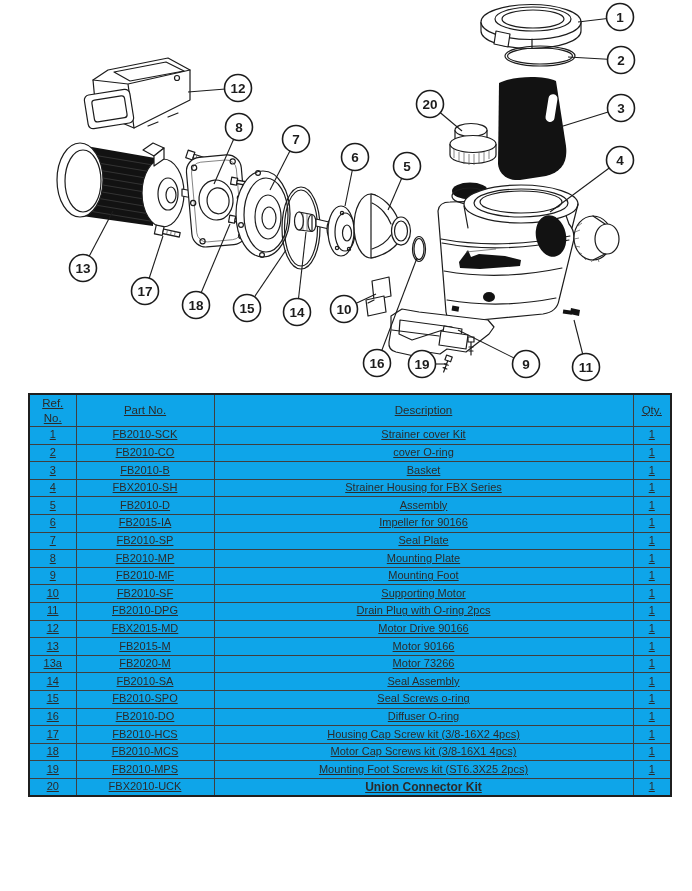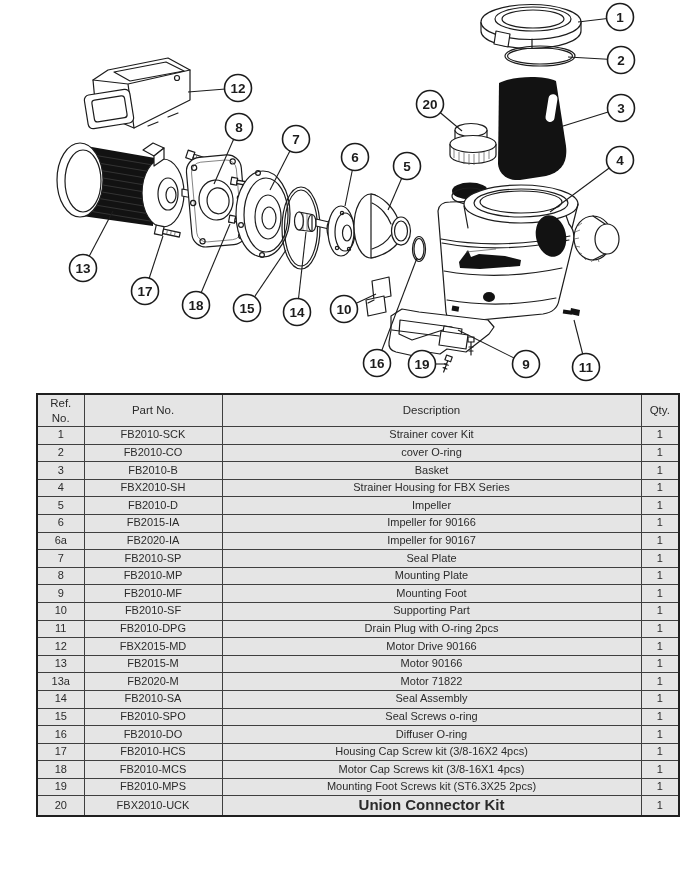--- a/index.html
+++ b/index.html
@@ -10,29 +10,29 @@
   .ln{fill:none;stroke:#1c1c1c;stroke-width:1.2;stroke-linejoin:round;stroke-linecap:round;}
   .wh{fill:#ffffff;stroke:#1c1c1c;stroke-width:1.2;stroke-linejoin:round;}
   .bk{fill:#121212;stroke:none;}
   .thin{fill:none;stroke:#555;stroke-width:0.7;}
   .fin{fill:none;stroke:#3c3c3c;stroke-width:0.8;}
   .callout-circle{fill:#ffffff;stroke:#1c1c1c;stroke-width:1.6;}
   .callout-line{stroke:#1c1c1c;stroke-width:1.1;fill:none;}
   .callout-num{font-family:"Liberation Sans",sans-serif;font-size:13.5px;font-weight:bold;
                fill:#1c1c1c;text-anchor:middle;}
   
-  .parts-table{position:absolute;left:36px;top:393px;width:642px;border-collapse:collapse;
-               table-layout:fixed;background:#e5e5e5;}
+  .parts-table{position:absolute;left:28px;top:393px;width:642px;border-collapse:collapse;
+               table-layout:fixed;background:#0ea5e9;text-decoration:underline;}
   .parts-table th,.parts-table td{border:1px solid #3f3f3f;text-align:center;vertical-align:middle;
                font-size:11px;line-height:1.25;padding:0;overflow:hidden;white-space:nowrap;
                color:#2b2b2b;font-family:"Liberation Sans",sans-serif;}
   .parts-table{border:2px solid #1f1f1f;}
   .parts-table thead th{height:31px;font-weight:normal;font-size:11.5px;}
   .parts-table tbody td{height:16.6px;}
-  .parts-table td.bold{font-weight:bold;font-size:15px;}
+  .parts-table td.bold{font-weight:bold;font-size:12px;}
   col.c-ref{width:47px;} col.c-part{width:138px;} col.c-desc{width:419px;} col.c-qty{width:38px;}
 </style>
 </head>
 <body>
 
 <div class="page">
 
   <div class="diagram-wrap">
     <svg width="692" height="391" viewBox="0 0 692 391" xmlns="http://www.w3.org/2000/svg">
 
@@ -366,57 +366,51 @@
         </tr>
         <tr>
           <td>4</td>
           <td>FBX2010-SH</td>
           <td>Strainer Housing for FBX Series</td>
           <td>1</td>
         </tr>
         <tr>
           <td>5</td>
           <td>FB2010-D</td>
-          <td>Impeller</td>
+          <td>Assembly</td>
           <td>1</td>
         </tr>
         <tr>
           <td>6</td>
           <td>FB2015-IA</td>
           <td>Impeller for 90166</td>
           <td>1</td>
         </tr>
         <tr>
-          <td>6a</td>
-          <td>FB2020-IA</td>
-          <td>Impeller for 90167</td>
-          <td>1</td>
-        </tr>
-        <tr>
           <td>7</td>
           <td>FB2010-SP</td>
           <td>Seal Plate</td>
           <td>1</td>
         </tr>
         <tr>
           <td>8</td>
           <td>FB2010-MP</td>
           <td>Mounting Plate</td>
           <td>1</td>
         </tr>
         <tr>
           <td>9</td>
           <td>FB2010-MF</td>
           <td>Mounting Foot</td>
           <td>1</td>
         </tr>
         <tr>
           <td>10</td>
           <td>FB2010-SF</td>
-          <td>Supporting Part</td>
+          <td>Supporting Motor</td>
           <td>1</td>
         </tr>
         <tr>
           <td>11</td>
           <td>FB2010-DPG</td>
           <td>Drain Plug with O-ring 2pcs</td>
           <td>1</td>
         </tr>
         <tr>
           <td>12</td>
@@ -426,21 +420,21 @@
         </tr>
         <tr>
           <td>13</td>
           <td>FB2015-M</td>
           <td>Motor 90166</td>
           <td>1</td>
         </tr>
         <tr>
           <td>13a</td>
           <td>FB2020-M</td>
-          <td>Motor 71822</td>
+          <td>Motor 73266</td>
           <td>1</td>
         </tr>
         <tr>
           <td>14</td>
           <td>FB2010-SA</td>
           <td>Seal Assembly</td>
           <td>1</td>
         </tr>
         <tr>
           <td>15</td>

